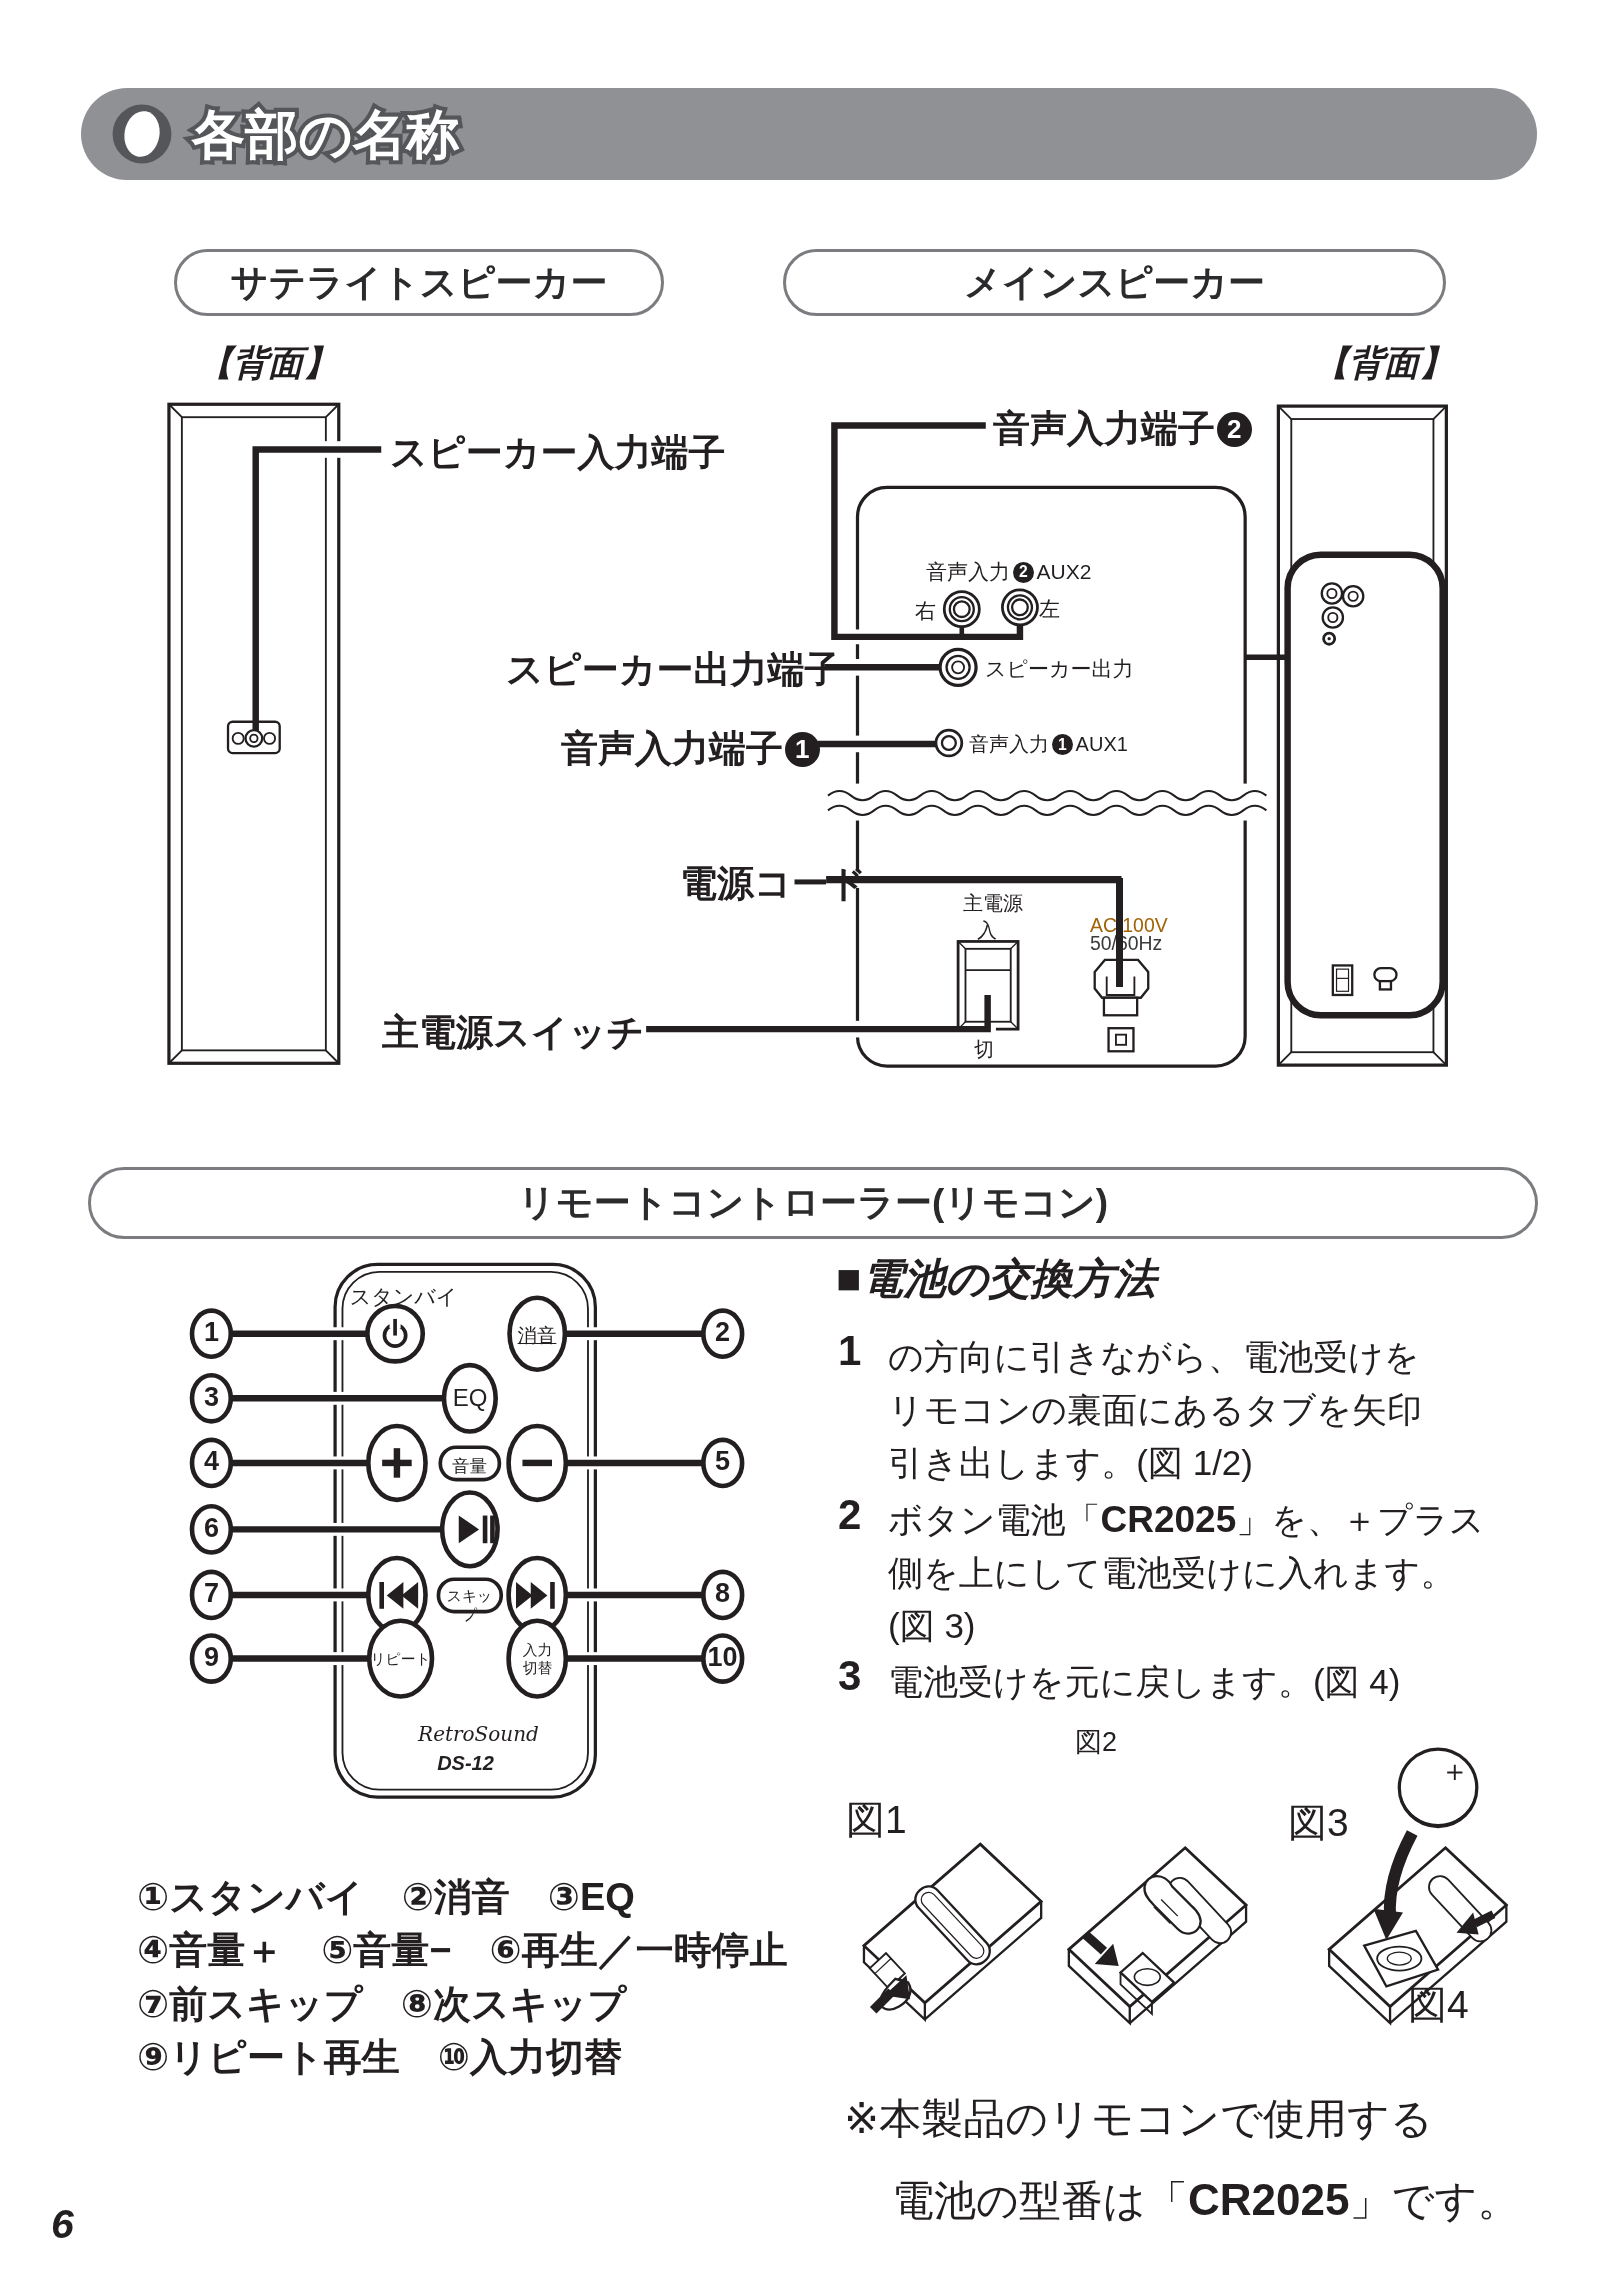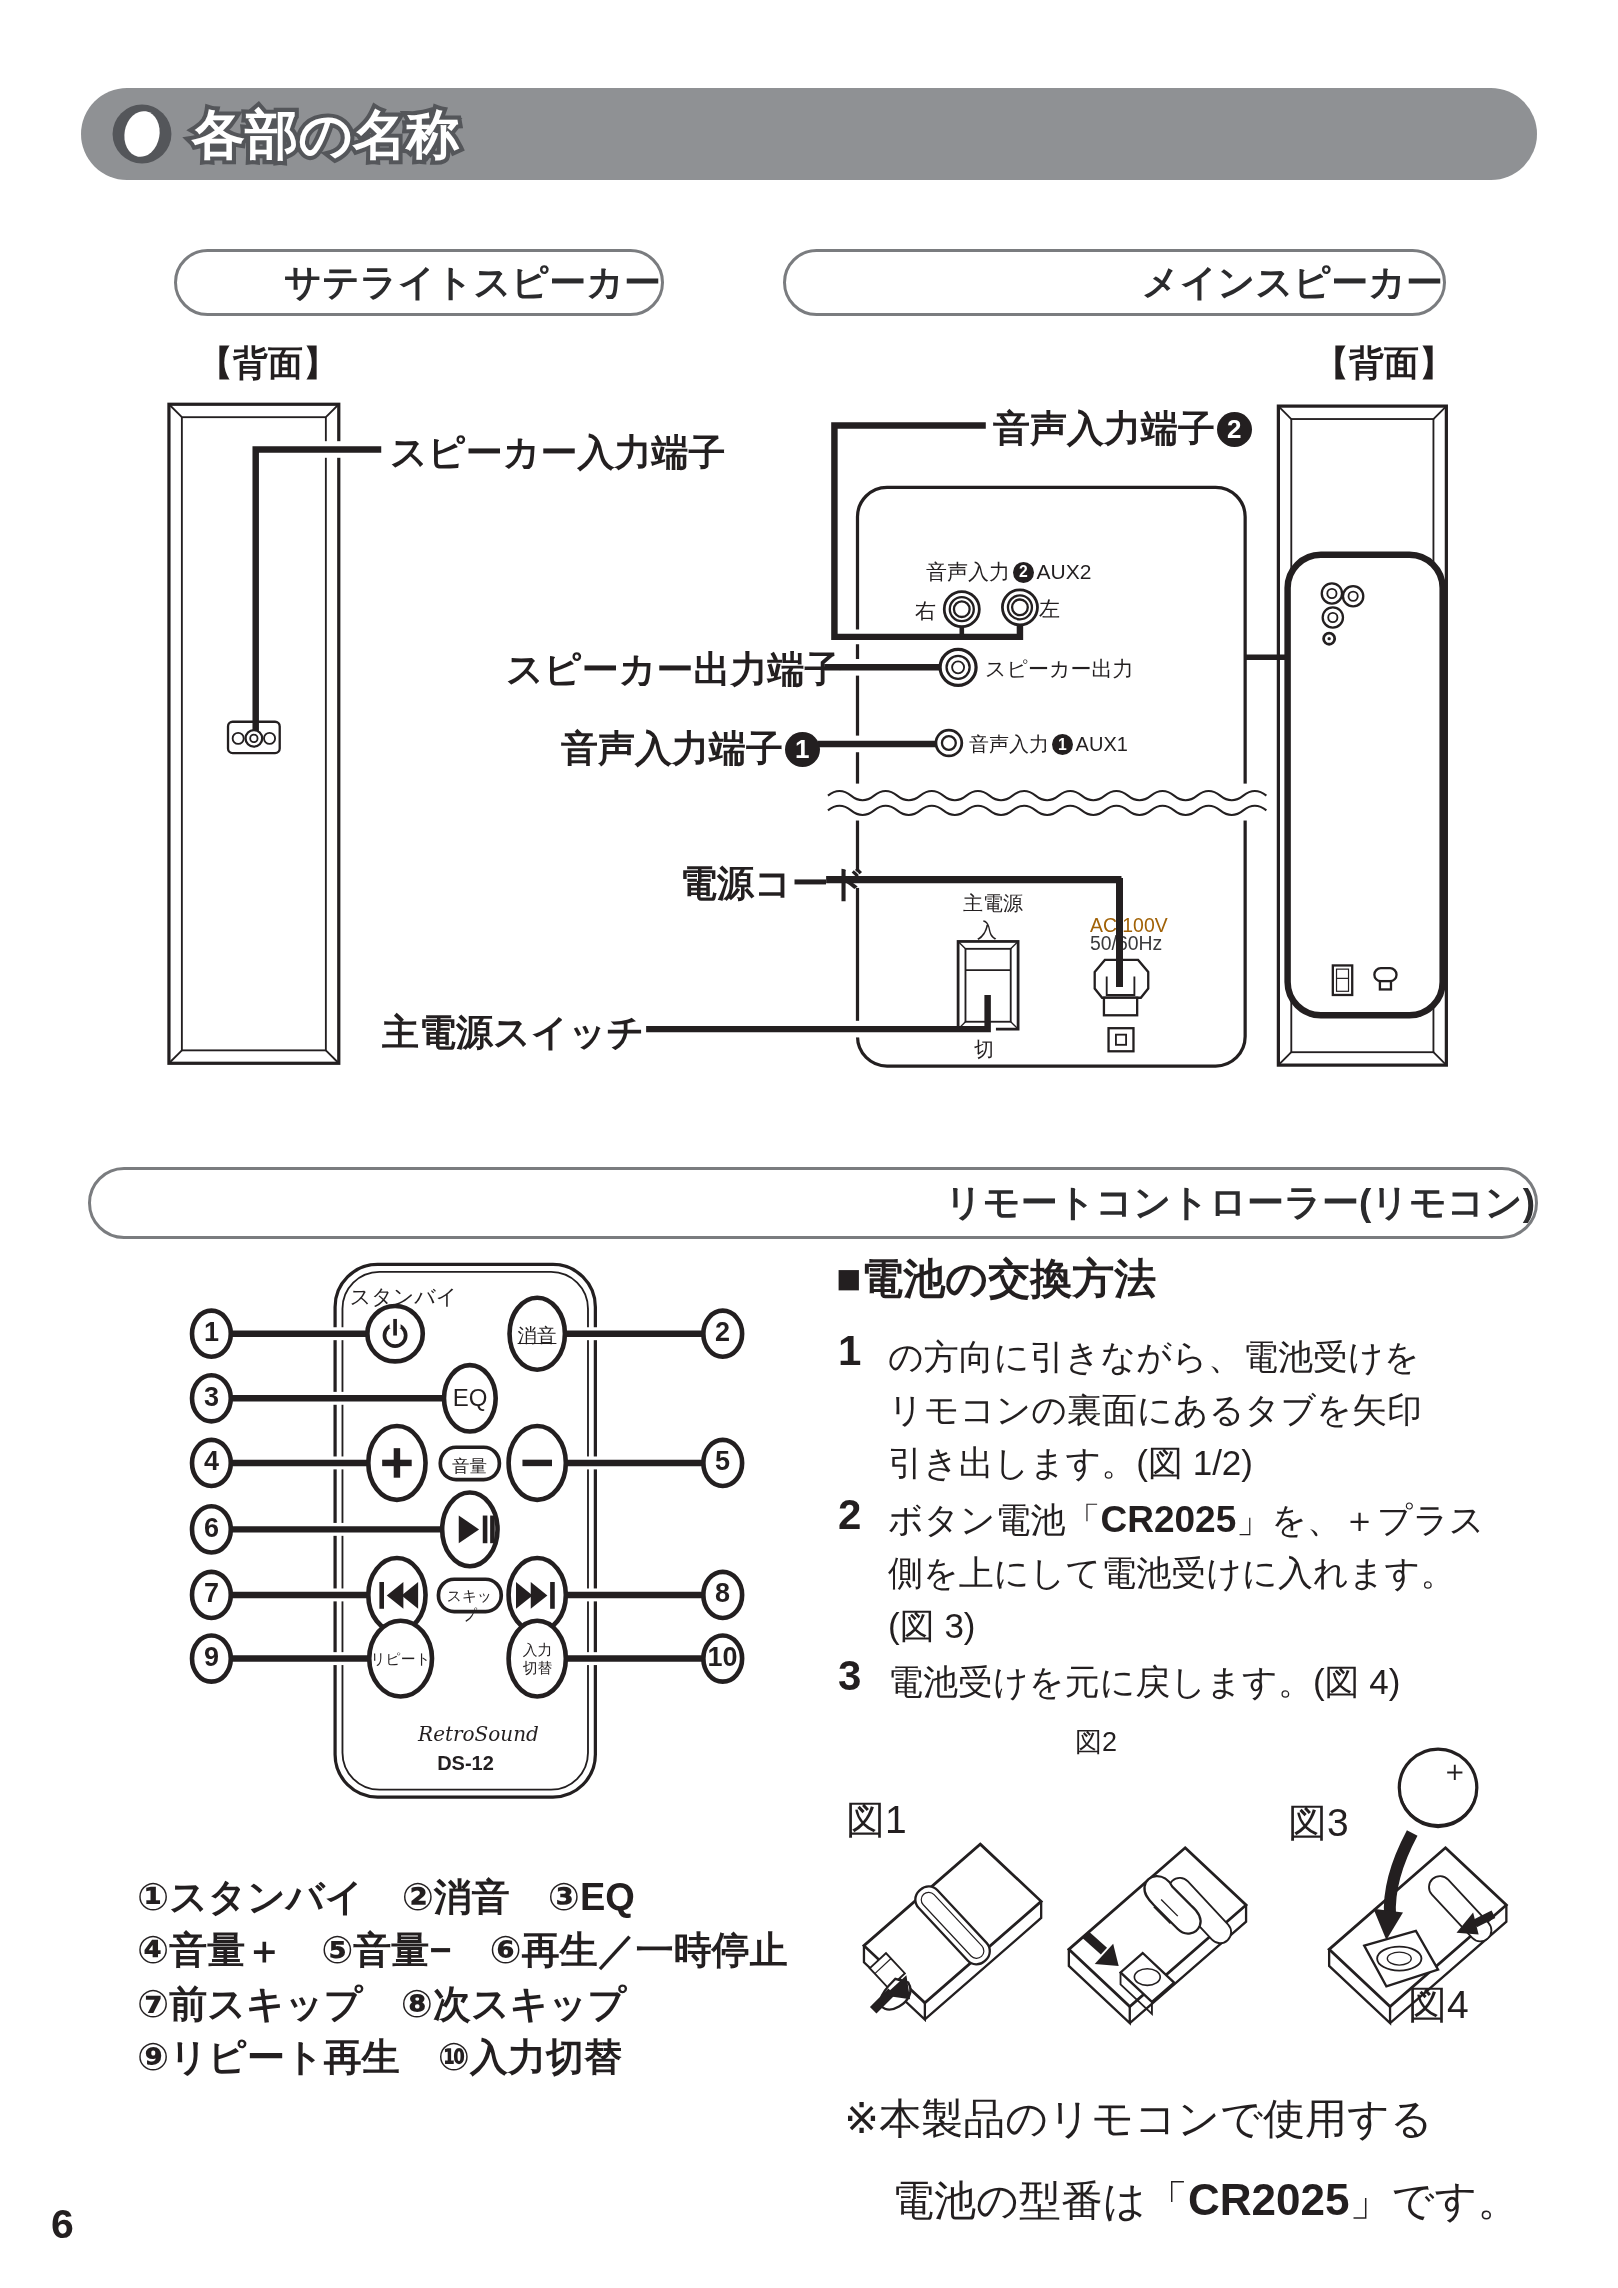--- a/index.html
+++ b/index.html
@@ -1,23 +1,23 @@
 <!DOCTYPE html>
 <html style="font-size:14.8px"><head>
 <meta charset="utf-8">
 <style>
   html,body{margin:0;padding:0;}
   body{width:1619px;height:2289px;position:relative;background:#fff;
        font-family:"Liberation Sans","DejaVu Sans",sans-serif;color:#231f20;overflow:hidden;}
   .abs{position:absolute;}
   .nw{white-space:nowrap;}
-  .b{font-weight:bold;}
+  .b{font-weight:bold;font-style:italic;}
   .banner{background:#8f9194;border-radius:46px;}
   .pill{border:3.7px solid #7a7c7f;border-radius:37px;background:#fff;
-        display:flex;align-items:center;justify-content:flex-end;font-weight:bold;color:#2b2b2d;}
+        display:flex;align-items:center;justify-content:center;font-weight:bold;color:#2b2b2d;}
   .lbl{font-size:37px;font-weight:bold;white-space:nowrap;}
   .small{font-size:21px;white-space:nowrap;}
   .kuro{display:inline-flex;align-items:center;justify-content:center;background:#231f20;color:#fff;
         border-radius:50%;font-weight:bold;}
   .kuro-l{width:35px;height:35px;font-size:26px;margin-left:1.8px;vertical-align:-4.6px;}
   .kuro-s{width:21px;height:21px;font-size:15.7px;margin:0 2.8px;vertical-align:-3.7px;}
   .row{display:flex;align-items:center;}
   .cnum{width:41px;text-align:center;font-size:27px;font-weight:bold;}
   .btxt{text-align:center;}
   .step-num{font-size:42px;font-weight:bold;}

